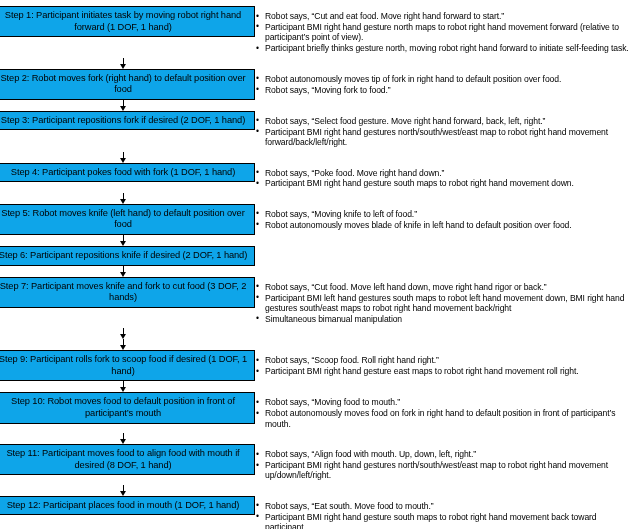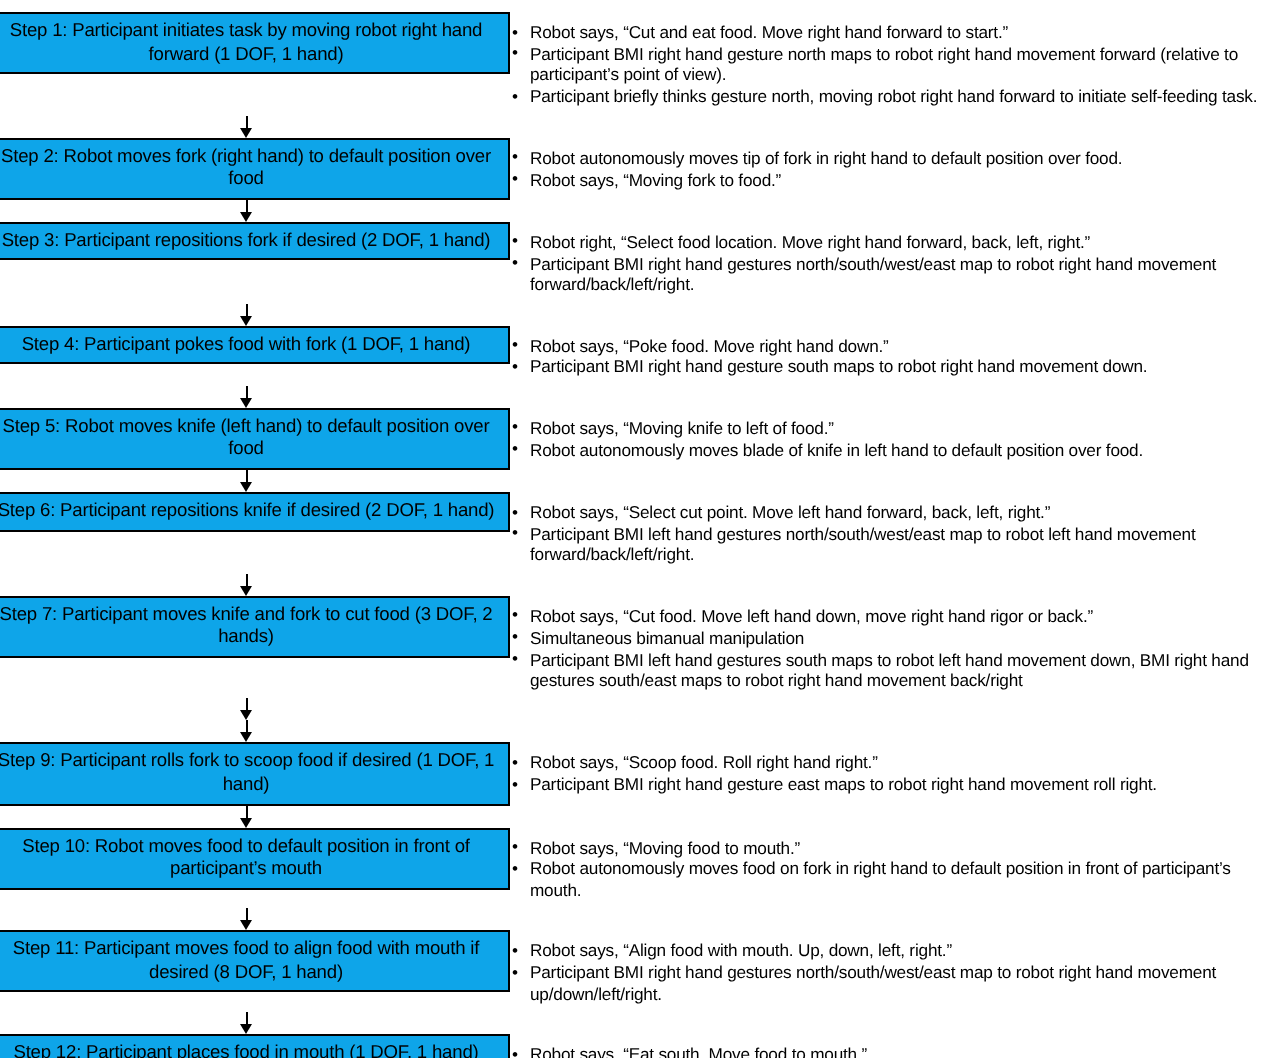--- a/index.html
+++ b/index.html
@@ -138,21 +138,21 @@
     </div>
     <div class="right-col"></div>
   </div>
 
   <div class="flow-row">
     <div class="left-col">
       <div class="step-box">Step 3: Participant repositions fork if desired (2 DOF, 1 hand)</div>
     </div>
     <div class="right-col">
       <ul class="bullets">
-        <li>Robot right, “Select food location. Move right hand forward, back, left, right.”</li>
+        <li>Robot says, “Select food gesture. Move right hand forward, back, left, right.”</li>
         <li>Participant BMI right hand gestures north/south/west/east map to robot right hand movement forward/back/left/right.</li>
       </ul>
     </div>
   </div>
   <div class="flow-row">
     <div class="left-col">
       <div class="arrow">
         <div class="shaft"></div>
           <div class="head"></div>
       </div>
@@ -199,46 +199,40 @@
           <div class="head"></div>
       </div>
     </div>
     <div class="right-col"></div>
   </div>
 
   <div class="flow-row">
     <div class="left-col">
       <div class="step-box">Step 6: Participant repositions knife if desired (2 DOF, 1 hand)</div>
     </div>
-    <div class="right-col">
-      <ul class="bullets">
-        <li>Robot says, “Select cut point. Move left hand forward, back, left, right.”</li>
-        <li>Participant BMI left hand gestures north/south/west/east map to robot left hand movement forward/back/left/right.</li>
-      </ul>
-    </div>
   </div>
   <div class="flow-row">
     <div class="left-col">
       <div class="arrow">
         <div class="shaft"></div>
           <div class="head"></div>
       </div>
     </div>
     <div class="right-col"></div>
   </div>
 
   <div class="flow-row">
     <div class="left-col">
       <div class="step-box">Step 7: Participant moves knife and fork to cut food (3 DOF, 2 hands)</div>
     </div>
     <div class="right-col">
       <ul class="bullets">
         <li>Robot says, “Cut food. Move left hand down, move right hand rigor or back.”</li>
+        <li>Participant BMI left hand gestures south maps to robot left hand movement down, BMI right hand gestures south/east maps to robot right hand movement back/right</li>
         <li>Simultaneous bimanual manipulation</li>
-        <li>Participant BMI left hand gestures south maps to robot left hand movement down, BMI right hand gestures south/east maps to robot right hand movement back/right</li>
       </ul>
     </div>
   </div>
   <div class="flow-row">
     <div class="left-col">
       <div class="arrow">
         <div class="shaft"></div>
           <div class="head"></div>
       </div>
     </div>

